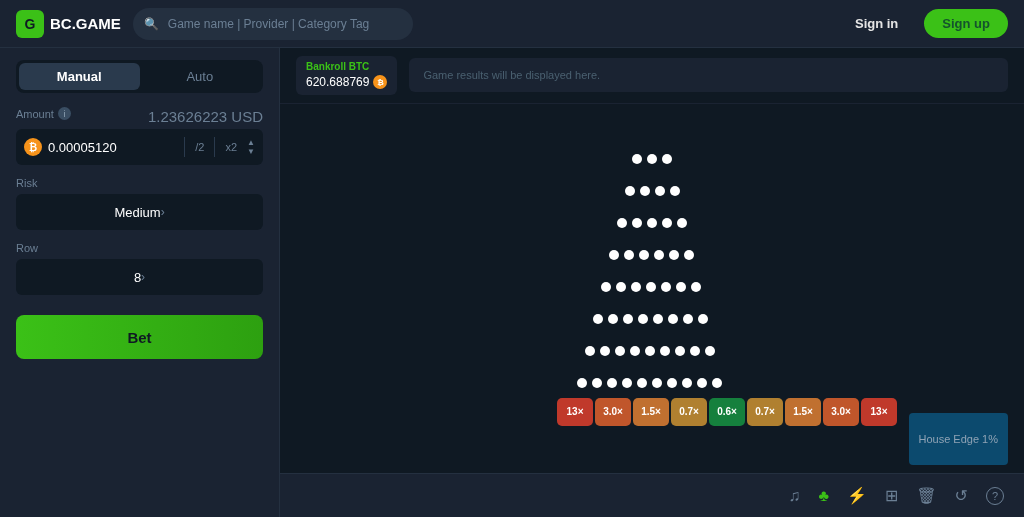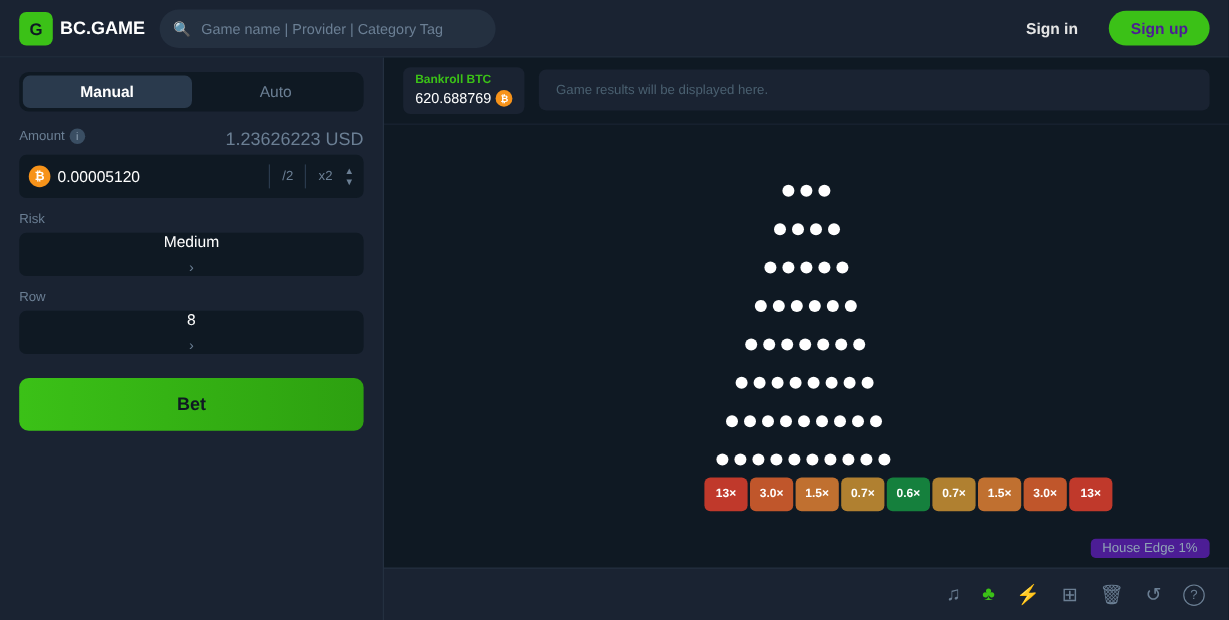--- a/index.html
+++ b/index.html
@@ -61,37 +61,37 @@
       border: none;
       color: #e5e5e5;
       font-size: 13px;
       font-weight: 600;
       cursor: pointer;
       padding: 6px 14px;
     }
     .btn-signup {
       background: #3bc117;
       border: none;
-      color: #4c1d95;
+      color: #14532d;
       font-size: 13px;
       font-weight: 700;
       cursor: pointer;
       padding: 7px 18px;
       border-radius: 20px;
     }
 
     
     .main {
       display: flex;
       height: calc(517px - 48px);
     }
 
     
     .left-panel {
-      width: 320px;
+      width: 280px;
       background: #1a2332;
       padding: 12px 16px;
       flex-shrink: 0;
       border-right: 1px solid #243040;
     }
     .tabs {
       display: flex;
       background: #0f1923;
       border-radius: 8px;
       padding: 3px;
@@ -193,24 +193,23 @@
       line-height: 1;
     }
 
     .select-group {
       background: #0f1923;
       border-radius: 6px;
       padding: 0 10px;
       height: 36px;
       display: flex;
       align-items: center;
-      justify-content: space-between;
+      justify-content: center;
       margin-bottom: 12px;
       cursor: pointer;
-      flex-direction: column;
     }
     .select-value {
       font-size: 13px;
       color: #fff;
     }
     .chevron {
       color: #6b7f94;
       font-size: 12px;
     }
 
@@ -317,23 +316,23 @@
       color: #6b7f94;
       font-size: 16px;
       cursor: pointer;
     }
 
     
     .edge-label {
       position: absolute;
       bottom: 52px;
       right: 16px;
-      background: #4c1d95;
+      background: #0c4a6e;
       border-radius: 4px;
-      padding: 2px 10px;
+      padding: 20px 10px;
       font-size: 11px;
       color: #8fa3b5;
     }
 
     
     .peg {
       position: absolute;
       width: 10px;
       height: 10px;
       background: #fff;
@@ -472,21 +471,21 @@
         <div class="peg" style="left:115px; top:242px;"></div>
         <div class="peg" style="left:130px; top:242px;"></div>
         <div class="peg" style="left:145px; top:242px;"></div>
         <div class="peg" style="left:160px; top:242px;"></div>
         <div class="peg" style="left:175px; top:242px;"></div>
         <div class="peg" style="left:190px; top:242px;"></div>
         <div class="peg" style="left:205px; top:242px;"></div>
         <div class="peg" style="left:220px; top:242px;"></div>
         <div class="peg" style="left:235px; top:242px;"></div>
 
-        <div style="position:absolute; bottom:0; left:85px; display:flex; gap:2px;">
+        <div style="position:absolute; bottom:0; left:75px; display:flex; gap:2px;">
           <div class="bucket" style="background:#c0392b; min-width:36px;">13×</div>
           <div class="bucket" style="background:#c0562b; min-width:36px;">3.0×</div>
           <div class="bucket" style="background:#c07030; min-width:36px;">1.5×</div>
           <div class="bucket" style="background:#b08030; min-width:36px;">0.7×</div>
           <div class="bucket" style="background:#15803d; min-width:36px;">0.6×</div>
           <div class="bucket" style="background:#b08030; min-width:36px;">0.7×</div>
           <div class="bucket" style="background:#c07030; min-width:36px;">1.5×</div>
           <div class="bucket" style="background:#c0562b; min-width:36px;">3.0×</div>
           <div class="bucket" style="background:#c0392b; min-width:36px;">13×</div>
         </div>

